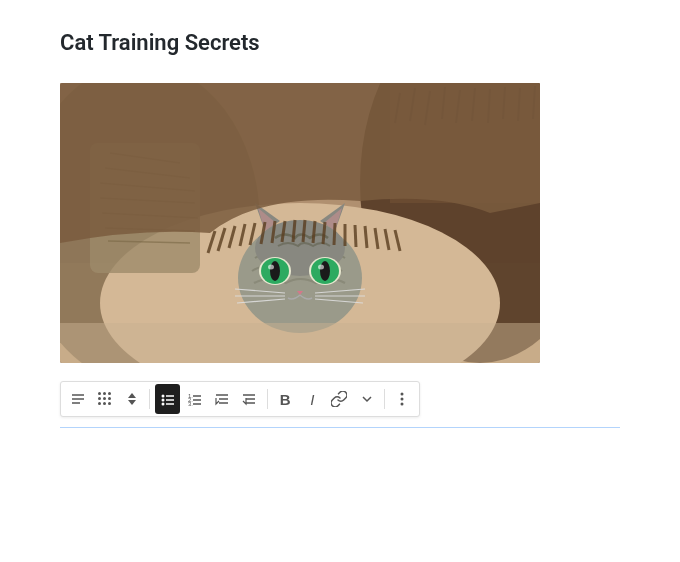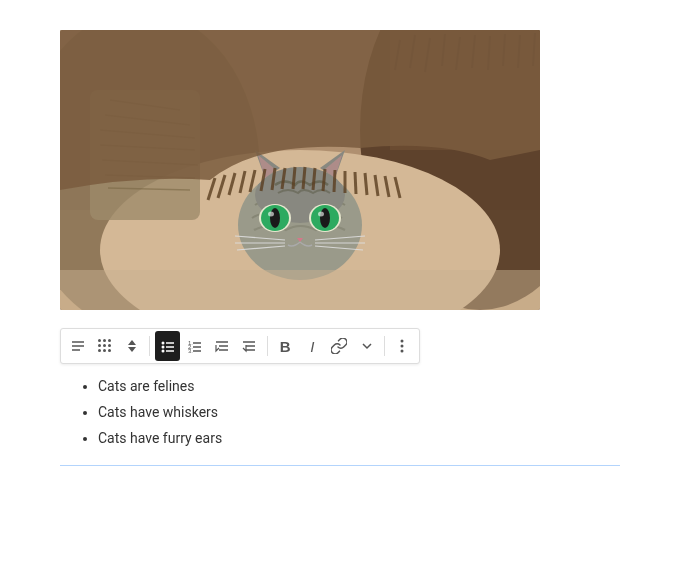--- a/index.html
+++ b/index.html
@@ -112,20 +112,21 @@
       height: 3px;
       background: #555;
       border-radius: 50%;
     }
   </style>
 </head>
 <body>
 
 <div class="editor-area">
 
+  <h1 class="post-title">Cat Training Secrets</h1>
 
 
   <div class="cat-image-block">
     <svg class="cat-svg" viewBox="0 0 480 280" xmlns="http://www.w3.org/2000/svg">
 
       <rect width="480" height="280" fill="#c8a882"></rect>
 
       <rect x="0" y="0" width="480" height="180" fill="#b09070"></rect>
 
       <ellipse cx="80" cy="140" rx="120" ry="160" fill="#8B7355" opacity="0.9"></ellipse>
@@ -321,24 +322,17 @@
 
     <button class="tb-btn" title="More">
       <svg width="4" height="16" viewBox="0 0 4 16" fill="none">
         <circle cx="2" cy="3" r="1.5" fill="#555"></circle>
         <circle cx="2" cy="8" r="1.5" fill="#555"></circle>
         <circle cx="2" cy="13" r="1.5" fill="#555"></circle>
       </svg>
     </button>
   </div>
 
-  <div class="list-block">
-    <ul>
-      <li>Cats are felines</li>
-      <li>Cats have whiskers</li>
-      <li>Cats have furry ears</li>
-    </ul>
-  </div>
 
   <div class="add-block-area">
     
   </div>
 </div>
 
 </body></html>

